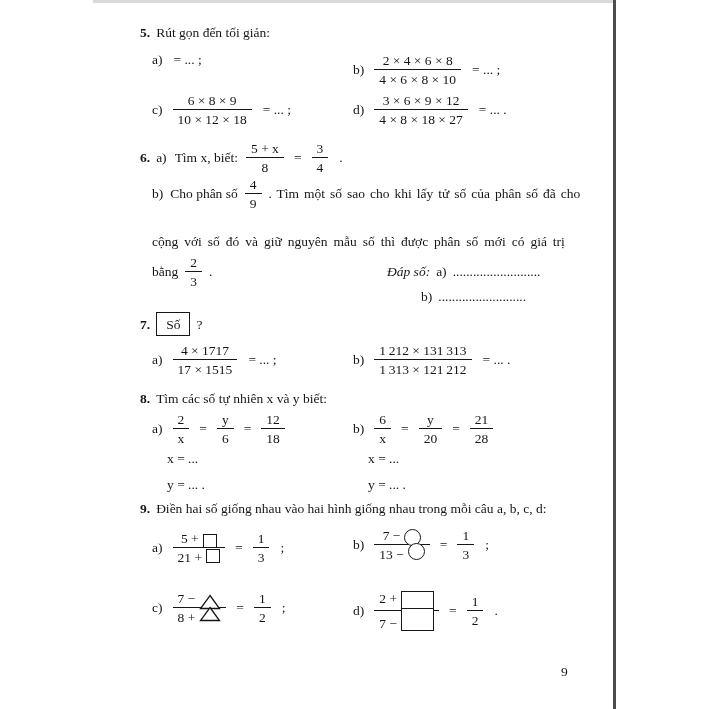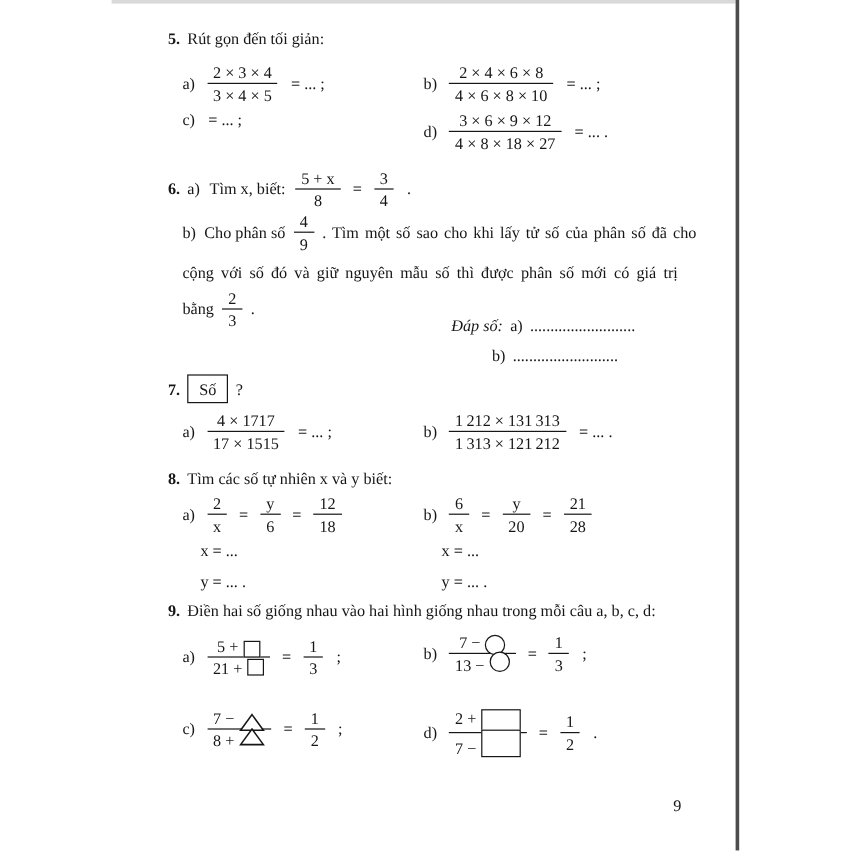--- a/index.html
+++ b/index.html
@@ -42,36 +42,36 @@
   <div class="edge-top"></div>
   <div class="edge-right"></div>
 
   <div class="abs head" style="left:140px;top:24px">
     <span class="no">5.</span>
     <span>Rút gọn đến tối giản:</span>
   </div>
 
   <div class="abs item" style="left:152px;top:52px">
     <span class="lbl">a)</span>
-    <span class="frac">
-      <span class="fnum">2 × 3 × 4</span>
-      <span class="fden">3 × 4 × 5</span>
-    </span>
     <span class="tail">= ... ;</span>
   </div>
   <div class="abs item" style="left:353px;top:52px">
     <span class="lbl">b)</span>
     <span class="frac">
       <span class="fnum">2 × 4 × 6 × 8</span>
       <span class="fden">4 × 6 × 8 × 10</span>
     </span>
     <span class="tail">= ... ;</span>
   </div>
   <div class="abs item" style="left:152px;top:92px">
     <span class="lbl">c)</span>
+    <span class="frac">
+      <span class="fnum">6 × 8 × 9</span>
+      <span class="fden">10 × 12 × 18</span>
+    </span>
     <span class="tail">= ... ;</span>
   </div>
   <div class="abs item" style="left:353px;top:92px">
     <span class="lbl">d)</span>
     <span class="frac">
       <span class="fnum">3 × 6 × 9 × 12</span>
       <span class="fden">4 × 8 × 18 × 27</span>
     </span>
     <span class="tail">= ... .</span>
   </div>
@@ -95,32 +95,32 @@
   <div class="abs p6b" style="left:152px;top:176px">
     <div class="fline">
       <span class="lbl">b)</span>
       <span>Cho phân số</span>
       <span class="frac">
         <span class="fnum">4</span>
         <span class="fden">9</span>
       </span>
       <span class="ws">. Tìm một số sao cho khi lấy tử số của phân số đã cho</span>
     </div>
-    <div class="jline" style="margin-top:7px">cộng với số đó và giữ nguyên mẫu số thì được phân số mới có giá trị</div>
+    <div class="jline" style="margin-top:21px">cộng với số đó và giữ nguyên mẫu số thì được phân số mới có giá trị</div>
     <div class="fline" style="margin-top:4px">
       <span>bằng</span>
       <span class="frac">
         <span class="fnum">2</span>
         <span class="fden">3</span>
       </span>
       <span>.</span>
     </div>
   </div>
 
-  <div class="abs" style="left:376px;top:264px">
+  <div class="abs" style="left:387px;top:264px">
     <div class="ans-line">
       <i class="ans">Đáp số:</i>
       <span>a)</span>
       <span>..........................</span>
     </div>
     <div class="ans-line" style="margin-top:9px;padding-left:34px">
       <span>b)</span>
       <span>..........................</span>
     </div>
   </div>

